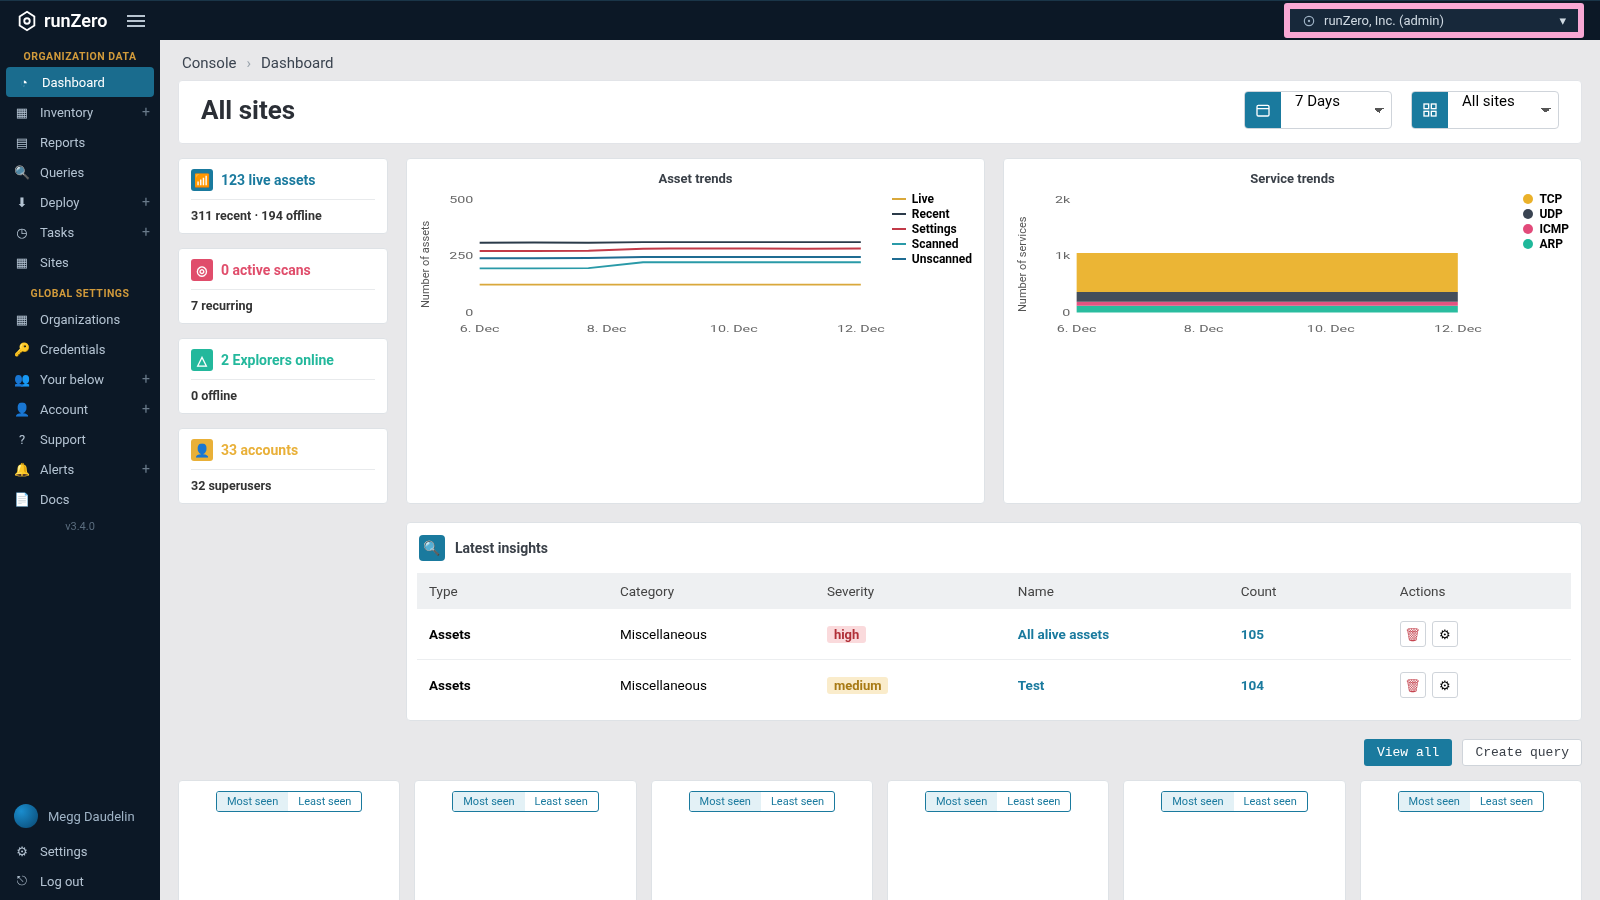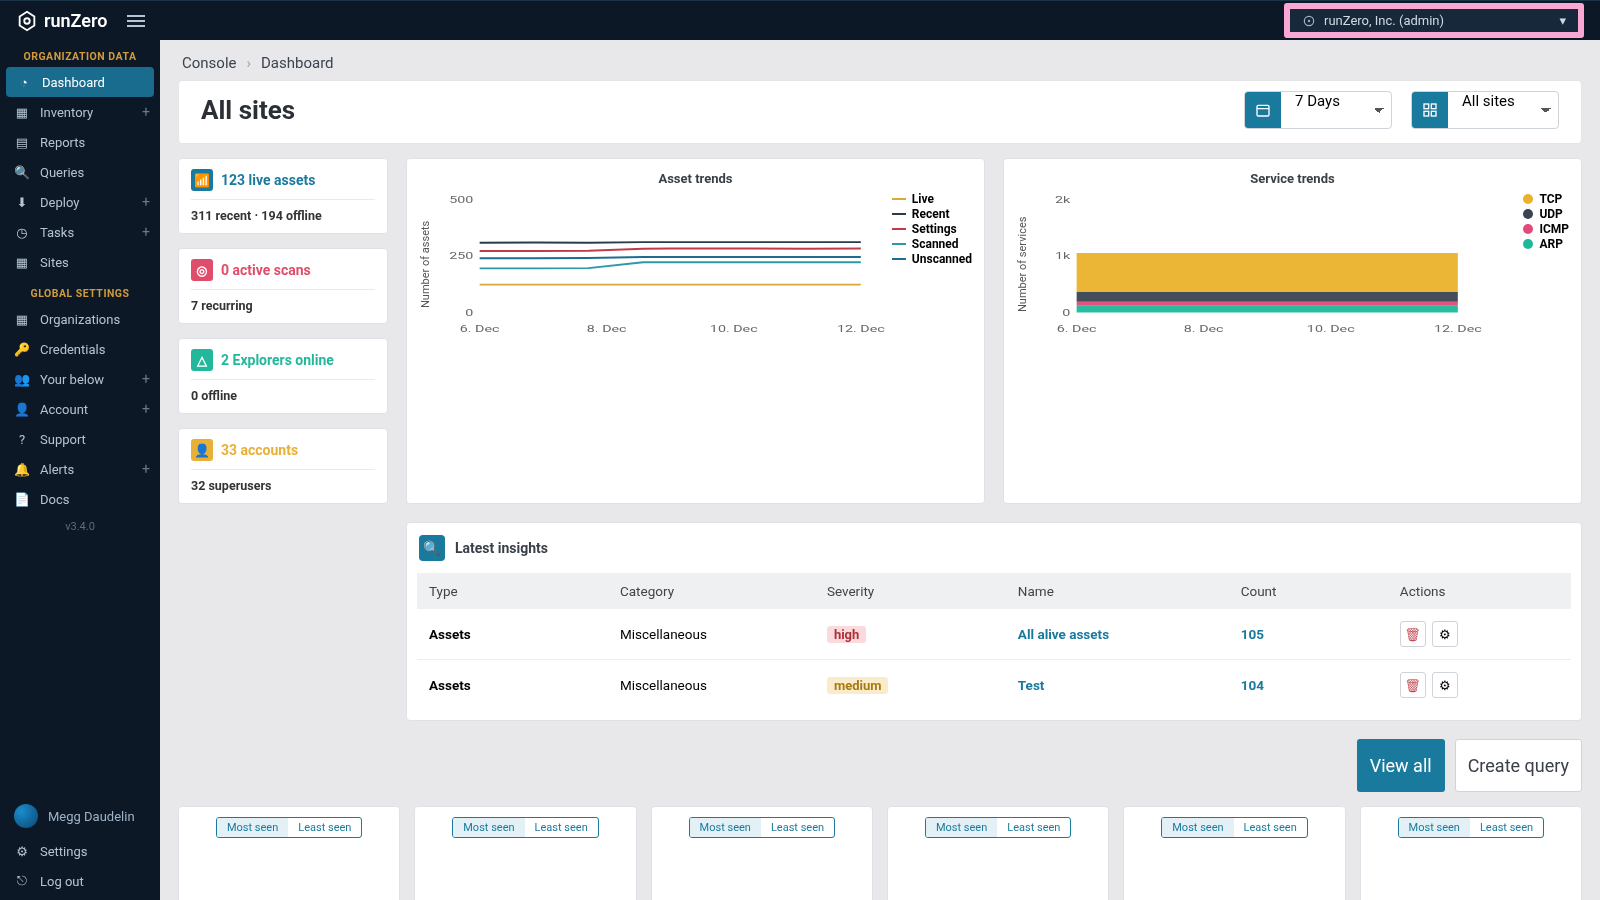--- a/index.html
+++ b/index.html
@@ -59,21 +59,21 @@
 .irow { display: grid; grid-template-columns: 1.2fr 1.3fr 1.2fr 1.4fr 1fr 1fr; padding: 12px; border-bottom: 1px solid #eceef0; align-items: center; }
 .irow:last-child { border-bottom: none; }
 .sev-badge { display: inline-block; padding: 1px 7px; border-radius: 3px; font-size: 13px; font-weight: 700; }
 .sev-high { background: #fadadc; color: #b03038; }
 .sev-medium { background: #faeccb; color: #a87a14; }
 .link-teal { color: #1a7a9e; font-weight: 700; cursor: pointer; }
 .action-icons { display: flex; gap: 6px; }
 .action-btn { width: 26px; height: 26px; border: 1px solid #cfd4da; border-radius: 3px; display: flex; align-items: center; justify-content: center; cursor: pointer; font-size: 13px; background: #fff; }
 .action-btn.trash { color: #c54550; }
 .btn-row { grid-column: 2 / span 2; display: flex; justify-content: flex-end; gap: 10px; }
-.btn { padding: 15px 12px; font-size: 18px; border-radius: 3px; cursor: pointer; border: 1px solid transparent; }
+.btn { padding: 5px 12px; font-size: 13px; border-radius: 3px; cursor: pointer; border: 1px solid transparent; font-family: Liberation Mono, monospace; }
 .btn-primary { background: #1a7a9e; color: #fff; }
 .btn-outline { background: #fff; border: 1px solid #cfd4da; color: #3a4048; }
 .mini-charts { display: grid; grid-template-columns: repeat(6, 1fr); gap: 14px; padding: 14px 18px 0; }
 .mini-card { background: #fff; border: 1px solid #dee2e6; border-radius: 4px; padding: 10px 8px; height: 210px; overflow: hidden; }
 .toggle-tabs { display: flex; border: 1px solid #1a7a9e; border-radius: 3px; overflow: hidden; width: fit-content; margin: 0 auto 10px; font-size: 11px; }
 .toggle-tabs span { padding: 3px 10px; cursor: pointer; color: #1a7a9e; }
 .toggle-tabs span.active { background: #e3f1f6; }
 svg { overflow: visible; }
 </style>
 </head>

